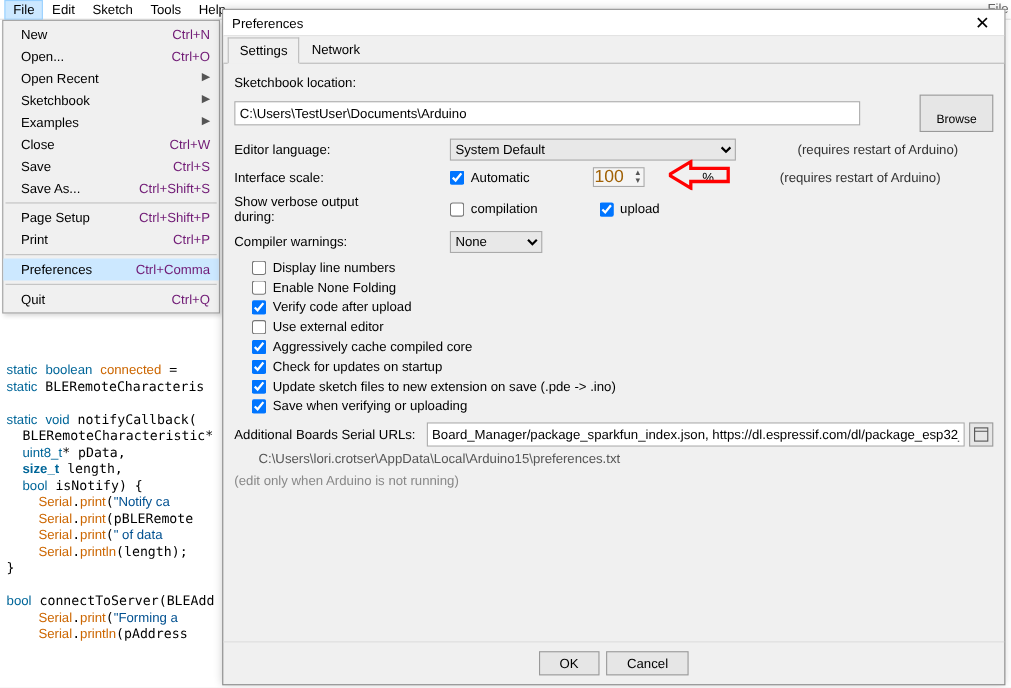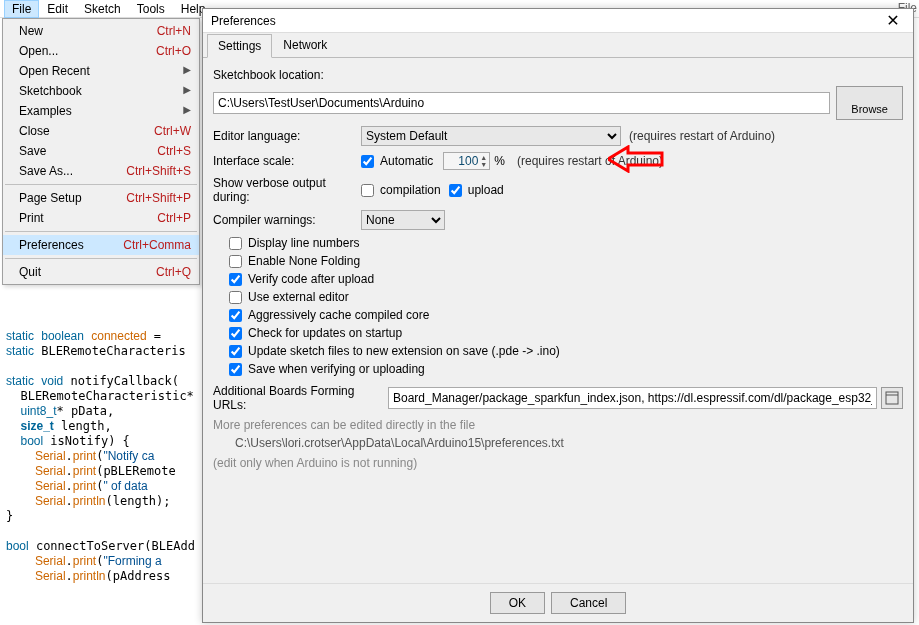--- a/index.html
+++ b/index.html
@@ -9,21 +9,21 @@
   .menubar { height: 18px; display: flex; align-items: center; border-bottom: 1px solid #e0e0e0; padding-left: 4px; position: relative; }
   .menubar .mitem { padding: 2px 8px; cursor: default; }
   .menubar .mitem.active { background: #cce8ff; border: 1px solid #99d1ff; padding: 1px 7px; }
   .menubar .right-label { position: absolute; right: 2px; top: 1px; color: #666; }
 
   
   .filemenu { position: absolute; top: 18px; left: 2px; width: 198px; background: #f0f0f0; border: 1px solid #a0a0a0; box-shadow: 2px 2px 4px rgba(0,0,0,.15); z-index: 5; padding: 2px 0; }
   .filemenu .row { display: flex; align-items: flex-start; padding: 3px 8px 3px 16px; cursor: default; }
   .filemenu .row.highlight { background: #cce8ff; }
   .filemenu .row .lbl { flex: 1; }
-  .filemenu .row .sc  { color: #b91c1c; margin-left: 10px; }
+  .filemenu .row .sc  { color: #701a75; margin-left: 10px; }
   .filemenu .row .arw { margin-left: 4px; font-size: 10px; color: #555; }
   .filemenu .sep { height: 1px; background: #c0c0c0; margin: 3px 2px; }
 
   
   .code { position: absolute; top: 314px; left: 6px; width: 200px; font-family: Consolas, monospace; font-size: 12px; line-height: 15px; white-space: pre; color: #000; }
   .code .kw  { color: #006699; }
   .code .tok-orange { color: #cc6600; }
   .code .str { color: #005090; }
   .code .bold { font-weight: bold; }
 
@@ -32,30 +32,30 @@
   .dlg-title { height: 24px; display: flex; align-items: center; padding: 0 8px; border-bottom: 1px solid #ddd; background: #fff; }
   .dlg-title .t { flex: 1; font-size: 12px; }
   .dlg-title .x { width: 24px; text-align: center; font-size: 16px; cursor: default; }
 
   .tabs { display: flex; border-bottom: 1px solid #bbb; padding-left: 4px; background: #f0f0f0; }
   .tab { padding: 4px 10px; border: 1px solid transparent; cursor: default; }
   .tab.active { background: #f0f0f0; border: 1px solid #bbb; border-bottom: 1px solid #f0f0f0; position: relative; top: 1px; }
 
   .pbody { flex: 1; padding: 10px 10px 0 10px; overflow: hidden; position: relative; }
 
-  .field { display: flex; align-items: center; margin-bottom: 6px; font-size: 12px; }
+  .field { display: flex; align-items: center; margin-bottom: 6px; font-size: 12px; gap: 48px; }
   .field .flabel { width: 148px; }
   .field input[type=text].big { flex: 1; height: 22px; border: 1px solid #aaa; background: #fff; padding: 0 4px; font-size: 12px; }
   .field input[type=text].small { width: 52px; height: 20px; border: 1px solid #aaa; background: #fff; padding: 0 4px; font-size: 12px; }
   .field select { height: 20px; border: 1px solid #aaa; background: #e8e8e8; font-size: 12px; }
   .field .after { margin-left: 8px; color: #333; }
   .field .btn { margin-left: 6px; height: 22px; padding: 16px 14px; border: 1px solid #999; background: #e6e6e6; cursor: default; font-size: 11px; }
 
   .spin { display:inline-flex; align-items:center; border:1px solid #aaa; background:#f5f5f5; height:18px; }
-  .spin input { width:34px; border:none; background:transparent; text-align:right; font-size:12px; color:#0c4a6e; }
+  .spin input { width:34px; border:none; background:transparent; text-align:left; font-size:16px; color:#a16207; }
   .spin .ud { display:flex; flex-direction:column; font-size:7px; line-height:7px; color:#555; padding:0 2px; }
 
   .chk { display: flex; align-items: center; margin-bottom: 4px; font-size: 12px; }
   .chk input { margin-right: 6px; }
   .chk-group { margin-left: 16px; margin-top: 2px; }
 
   .note { color: #888; font-size: 12px; margin-top: 6px; }
   .note2 { color: #555; font-size: 12px; margin-top: 4px; margin-left: 22px; }
 
   .arrow-ann { position:absolute; top:87px; left:405px; z-index:20; pointer-events:none; }
@@ -242,31 +242,30 @@
           <input type="checkbox" checked="" style="">
           <span>Update sketch files to new extension on save (.pde -&gt; .ino)</span>
         </label>
         <label class="chk">
           <input type="checkbox" checked="" style="">
           <span>Save when verifying or uploading</span>
         </label>
       </div>
 
     <div class="urlfield">
-      <span class="ulabel">Additional Boards Forming URLs:</span>
+      <span class="ulabel">Additional Boards Serial URLs:</span>
       <input type="text" value="Board_Manager/package_sparkfun_index.json, https://dl.espressif.com/dl/package_esp32_index.json" style="">
       <span class="ibtn">
         <svg width="14" height="14">
             <rect x="1" y="1" width="12" height="12" fill="none" stroke="#555"></rect>
             <line x1="1" y1="4" x2="13" y2="4" stroke="#555"></line>
           </svg>
       </span>
     </div>
 
-    <div class="note">More preferences can be edited directly in the file</div>
     <div class="note2">C:\Users\lori.crotser\AppData\Local\Arduino15\preferences.txt</div>
     <div class="note">(edit only when Arduino is not running)</div>
 
     <svg class="arrow-ann" width="56" height="28">
       <polygon points="0,14 20,2 20,8 54,8 54,20 20,20 20,26" fill="none" stroke="#ff0000" stroke-width="3"></polygon>
     </svg>
   </div>
 
   <div class="dlg-buttons">
     <button>OK</button>

